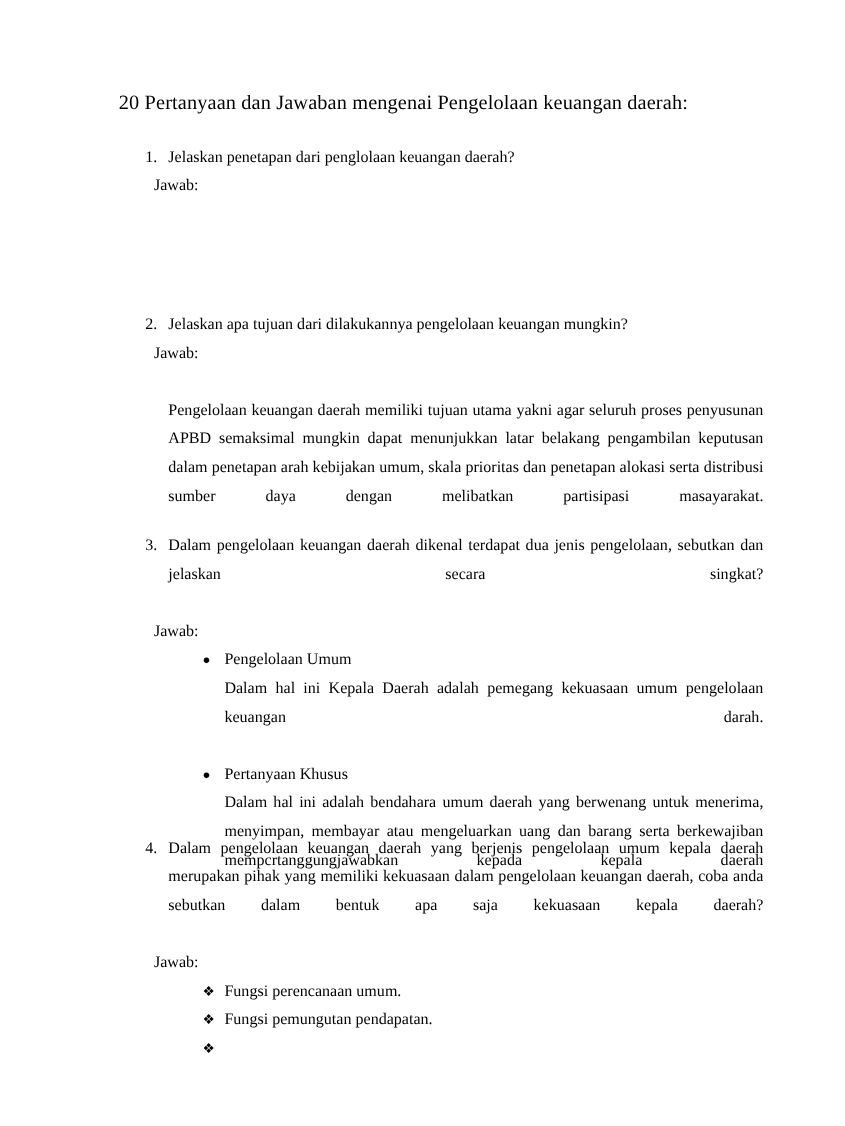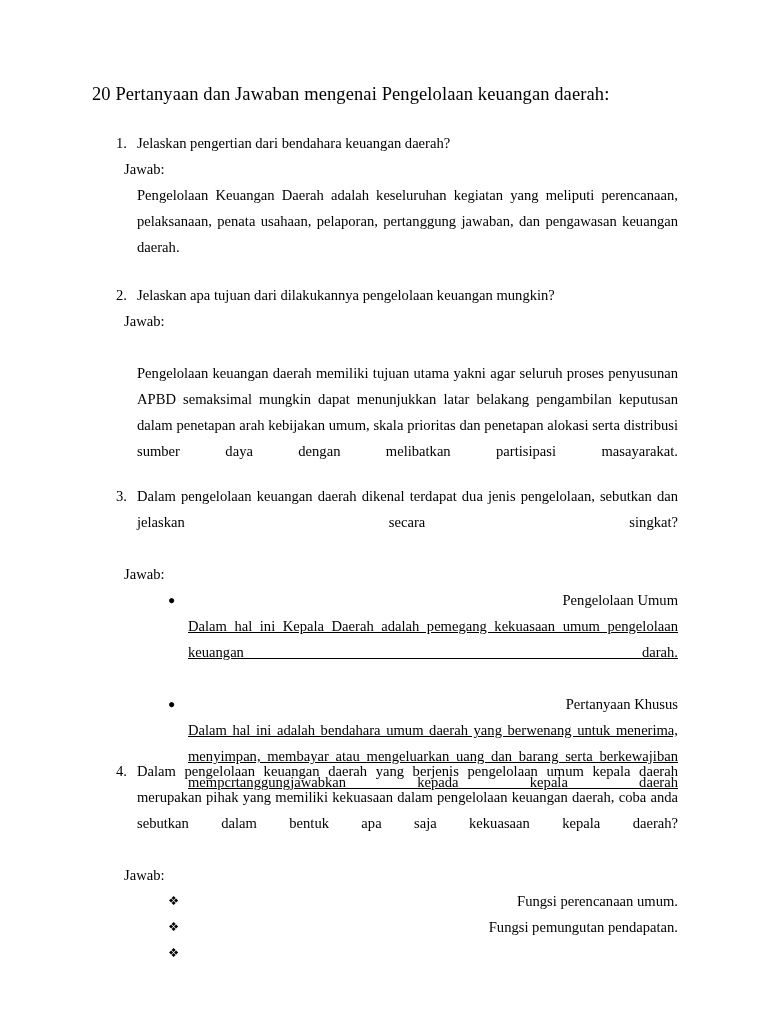--- a/index.html
+++ b/index.html
@@ -13,21 +13,21 @@
     height: 1024px;
     position: relative;
     font-family: "Liberation Serif", "DejaVu Serif", serif;
     color: #000000;
     overflow: hidden;
     -webkit-font-smoothing: antialiased;
   }
 
   .page {
     position: absolute;
-    left: 0; top: 0;
+    left: 16px; top: 0;
     width: 712px;
     height: 1024px;
     background: #ffffff;
   }
 
   
   .doc-title {
     position: absolute;
     left: 92px;
     top: 82px;
@@ -115,48 +115,46 @@
     text-align: left;
   }
   .bullet-mark.dot {
     font-size: 12px;
   }
   .bullet-mark.diamond {
     font-size: 12.5px;
   }
   .b-title {
     display: block;
-    text-align: right;
+    text-align: left;
   }
   .b-body {
     display: block;
     text-align: justify;
     text-justify: inter-word;
-    text-decoration: underline;
   }
   .b-body::after {
     content: "";
     display: inline-block;
     width: 100%;
   }
 </style>
 </head>
 <body>
 
 <div class="page">
 
   <div class="doc-title">20 Pertanyaan dan Jawaban mengenai Pengelolaan keuangan daerah:</div>
 
   <div class="qblock" style="top:130px;">
     <div class="q-row nojust">
       <span class="q-num">1.</span>
-      <span class="q-text">Jelaskan pengertian dari bendahara keuangan daerah?</span>
-    </div>
-    <div class="jawab">Jawab:</div>
-    <div class="para">Pengelolaan Keuangan Daerah adalah keseluruhan kegiatan yang meliputi perencanaan, pelaksanaan, penata usahaan, pelaporan, pertanggung jawaban, dan pengawasan keuangan daerah.</div>
+      <span class="q-text">Jelaskan penetapan dari penglolaan keuangan daerah?</span>
+    </div>
+    <div class="jawab">Jawab:</div>
   </div>
 
   <div class="qblock" style="top:282px;">
     <div class="q-row nojust">
       <span class="q-num">2.</span>
       <span class="q-text">Jelaskan apa tujuan dari dilakukannya pengelolaan keuangan mungkin?</span>
     </div>
     <div class="jawab">Jawab:</div>
     <div class="spacer-line"></div>
     <div class="para">Pengelolaan keuangan daerah memiliki tujuan utama yakni agar seluruh proses penyusunan APBD semaksimal mungkin dapat menunjukkan latar belakang pengambilan keputusan dalam  penetapan arah kebijakan umum, skala prioritas dan penetapan alokasi serta distribusi sumber daya dengan melibatkan partisipasi masayarakat.</div>

